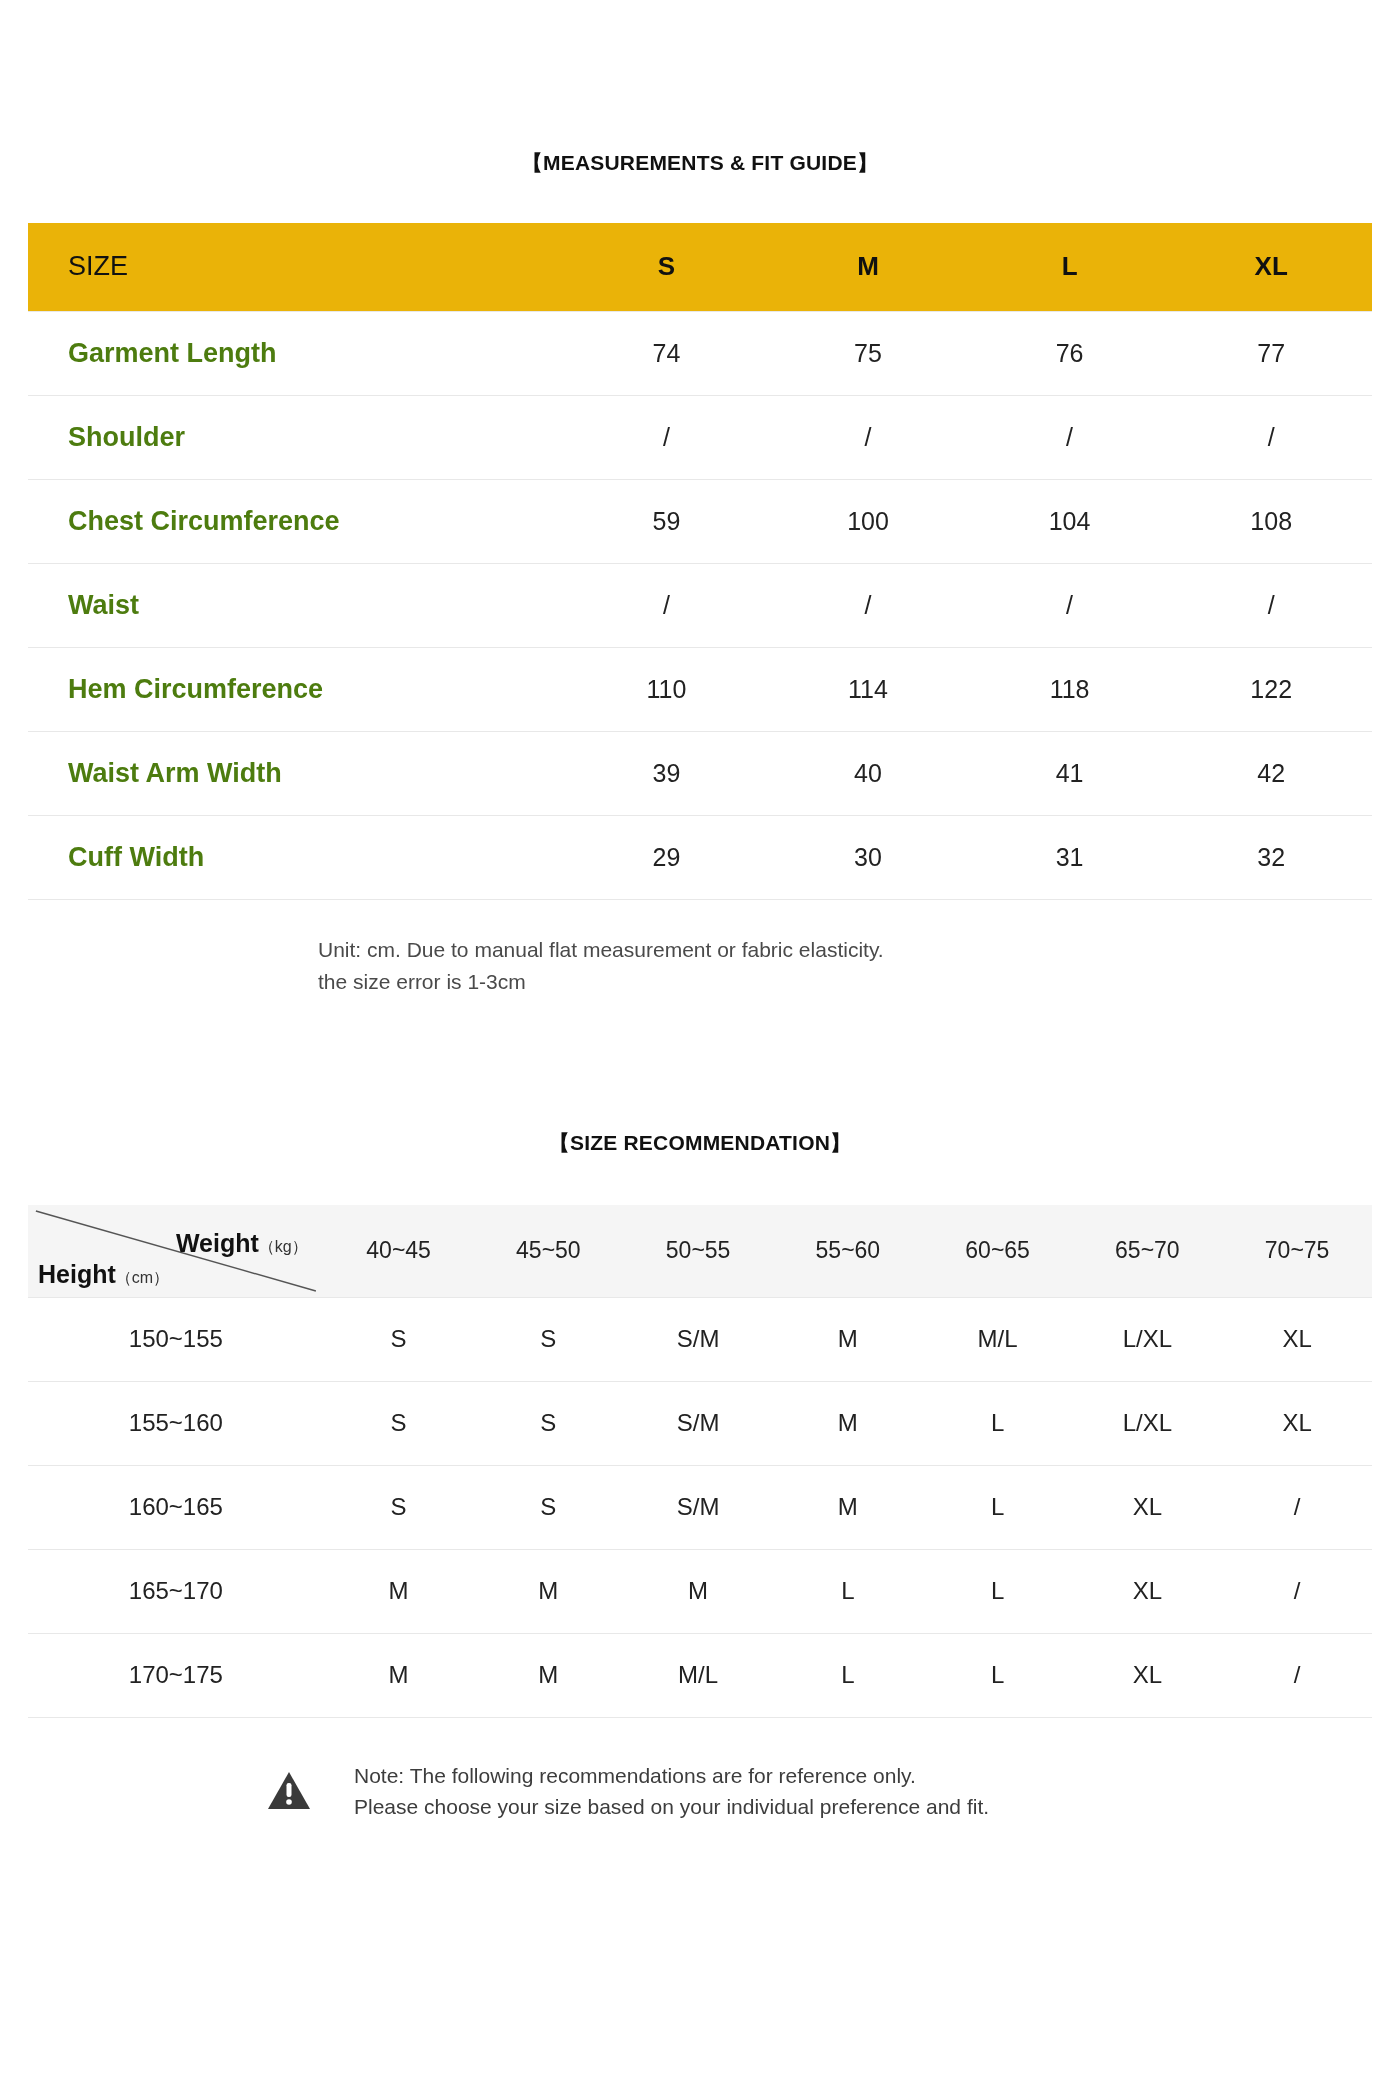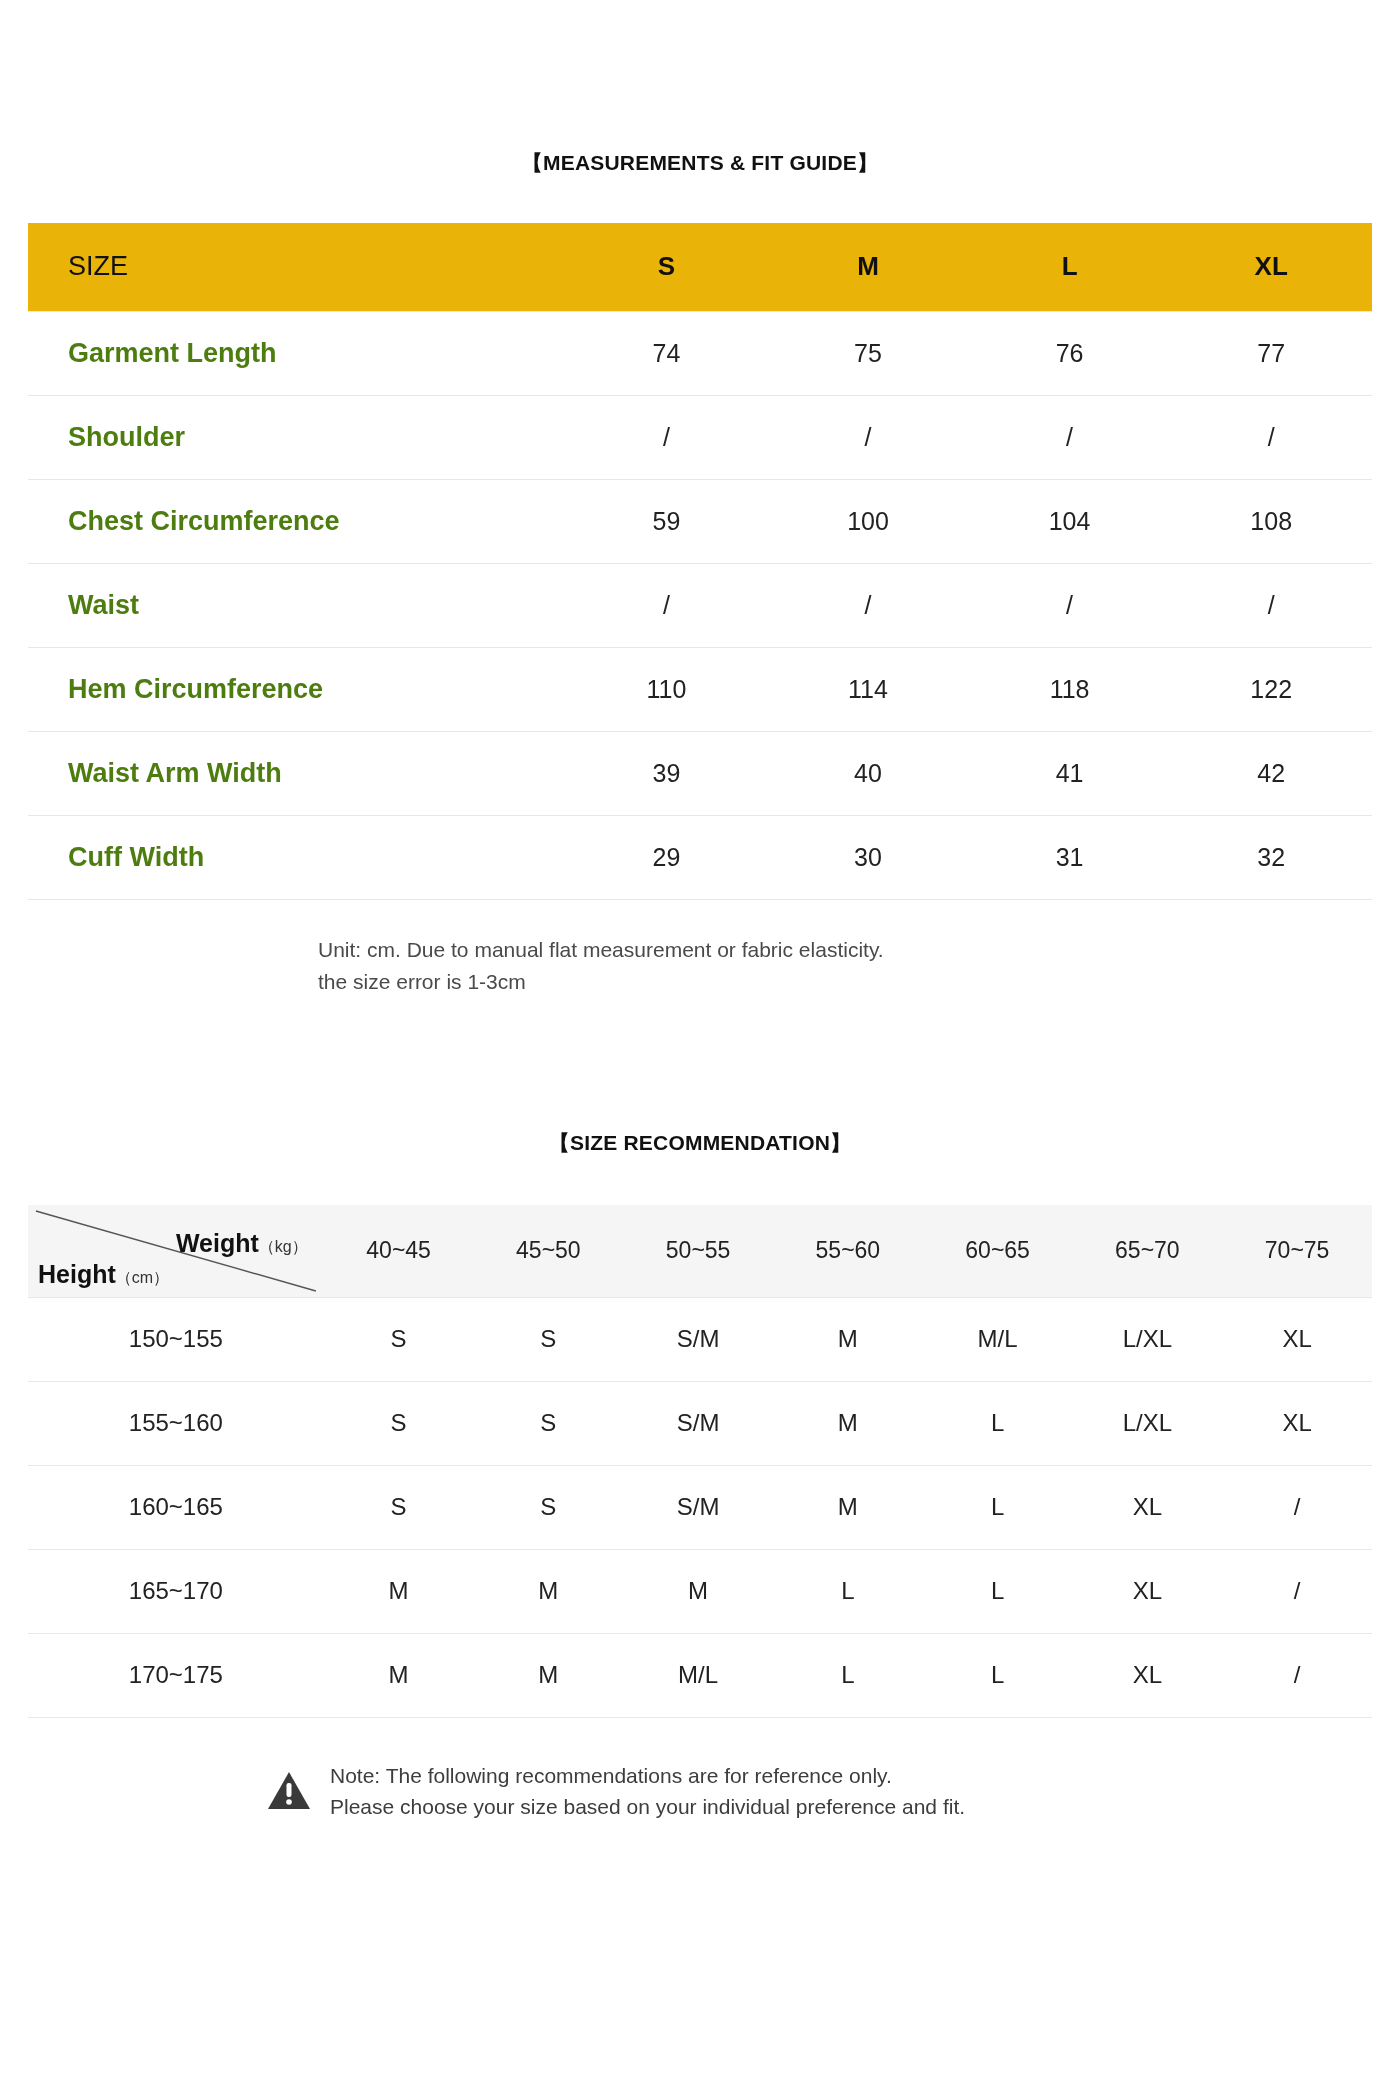--- a/index.html
+++ b/index.html
@@ -135,20 +135,21 @@
   }
   table.rec tbody tr:last-child td { border-bottom: 1px solid #e8e8e8; }
   table.rec tbody td.hlbl { font-size: 24px; color: #222; }
 
   
   .bottom-note {
     display: flex;
     align-items: center;
     margin-top: 42px;
     padding-left: 238px;
+    gap: 24px;
   }
   .warn-icon { flex: 0 0 auto; margin-right: 18px; }
   .bottom-note-text {
     font-size: 21px;
     line-height: 1.5;
     color: #3d3d3d;
   }
 </style>
 </head>
 <body>

